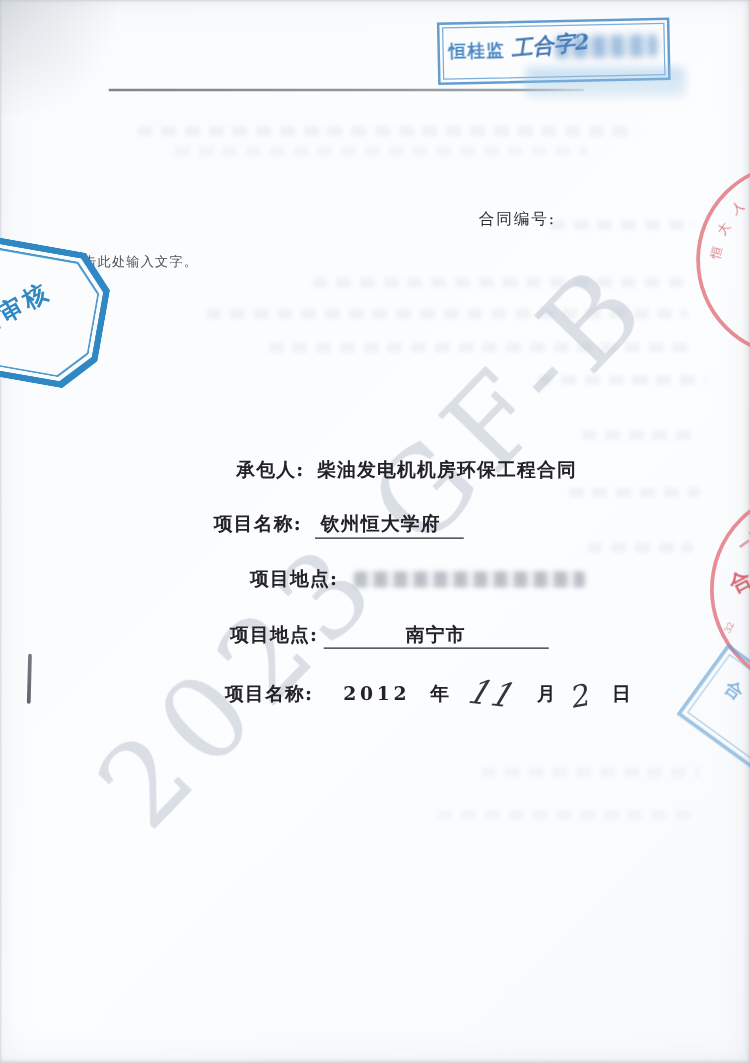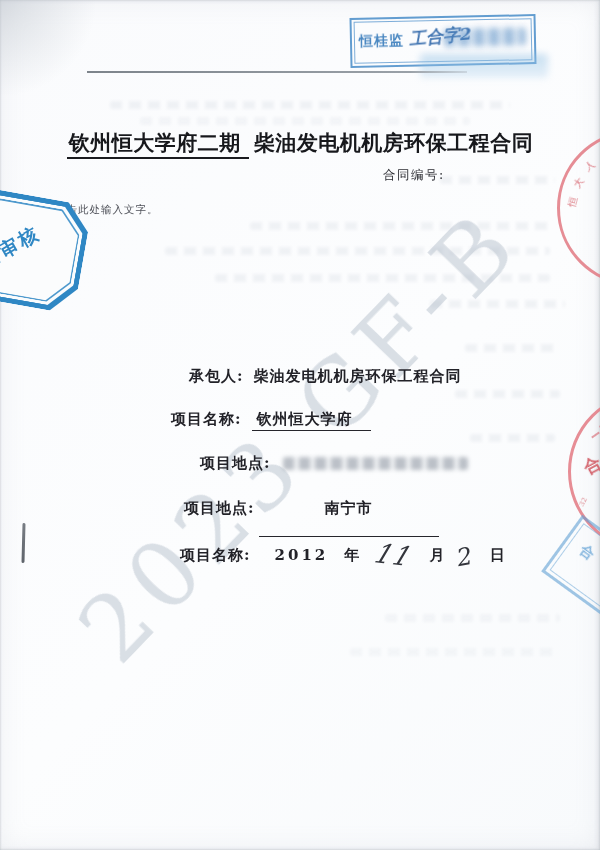--- a/index.html
+++ b/index.html
@@ -56,21 +56,21 @@
 
   .watermark { position:absolute; left:-10px; top:382px; width:620px; text-align:center;
     transform:rotate(-46deg); font-size:92px; letter-spacing:10px; white-space:nowrap;
     color:rgba(170,182,196,.42); filter:blur(.6px); font-family:"DejaVu Serif",serif; }
 
   .row { position:absolute; font-size:15px; font-weight:700; color:#222228;
     letter-spacing:1px; white-space:nowrap; }
   .row .val { margin-left:10px; }
   .val-underline { border-bottom:1.5px solid #26262c; padding:0 18px 2px 5px; }
   .uline-box { display:inline-block; width:180px; margin-left:4px; text-align:center;
-    border-bottom:1.5px solid #26262c; padding-bottom:18px; }
+    border-bottom:1.5px solid #26262c; padding-bottom:0; }
   .smudge-gray { display:inline-block; vertical-align:-2px; margin-left:12px; width:185px; height:13px; border-radius:3px;
     background:repeating-linear-gradient(90deg, rgba(105,115,130,.8) 0 11px, rgba(105,115,130,.15) 11px 16px);
     filter:blur(2.2px); opacity:.55; }
 
   .date-row span { display:inline-block; }
   .dsp-a { margin-left:24px; letter-spacing:3px; }
   .dsp-b { margin-left:16px; }
   .hand { font-style:italic; color:#33353c; font-weight:400; }
   .hand-month { font-size:26px; margin-left:16px; letter-spacing:2px;
     transform:skewX(-16deg) rotate(6deg); vertical-align:-4px; line-height:14px; }
@@ -118,21 +118,20 @@
 
   <div class="top-stamp">
     <span class="stamp-printed">恒桂监</span>
     <span class="stamp-hand">工合字2</span>
     <span class="stamp-blur"></span>
   </div>
   <div class="under-blur"></div>
 
   <div class="rule"></div>
 
-  <h1 class="title"><span class="t-under">钦州恒大学府二期</span><span class="t-rest">柴油发电机机房环保工程合同</span></h1>
 
   <div class="contract-no">合同编号:</div>
   <div class="hint">单击此处输入文字。</div>
 
   <div class="review">
     <div class="oct o1"></div>
     <div class="oct o2"></div>
     <div class="oct o3"></div>
     <div class="oct o4"></div>
     <span class="review-text">已审核</span>

